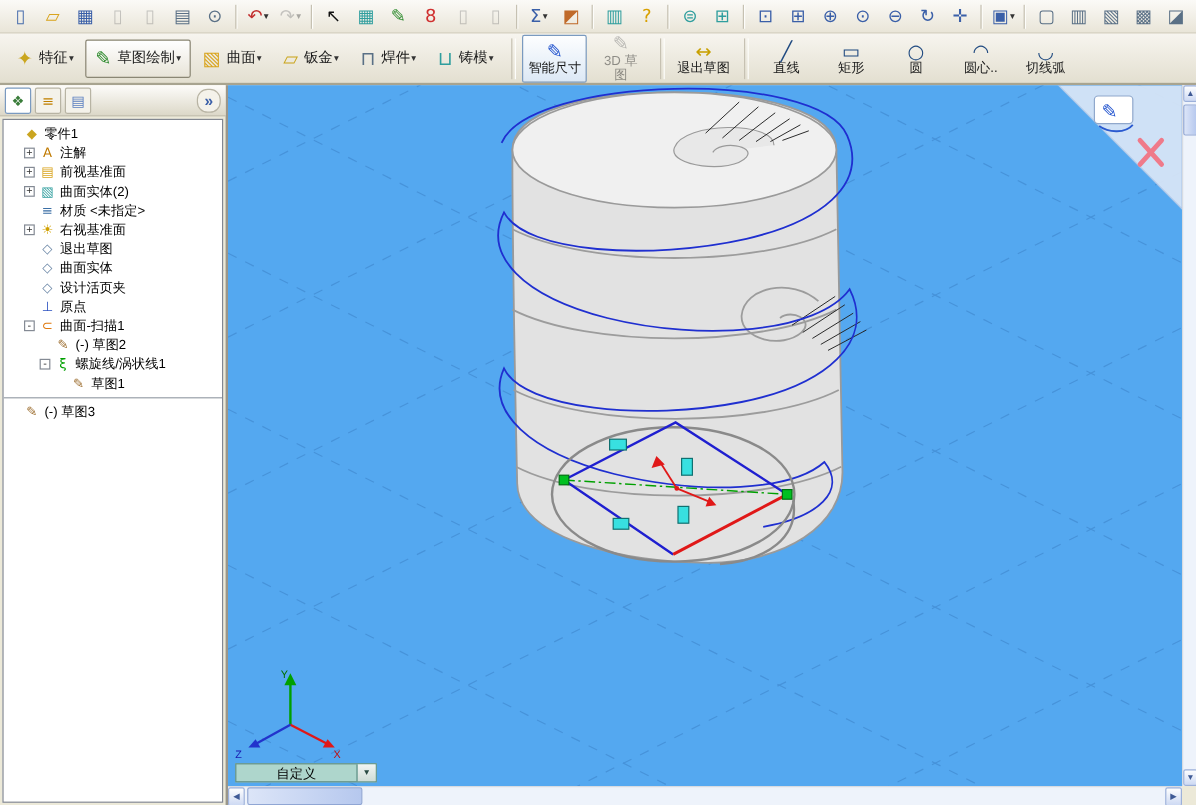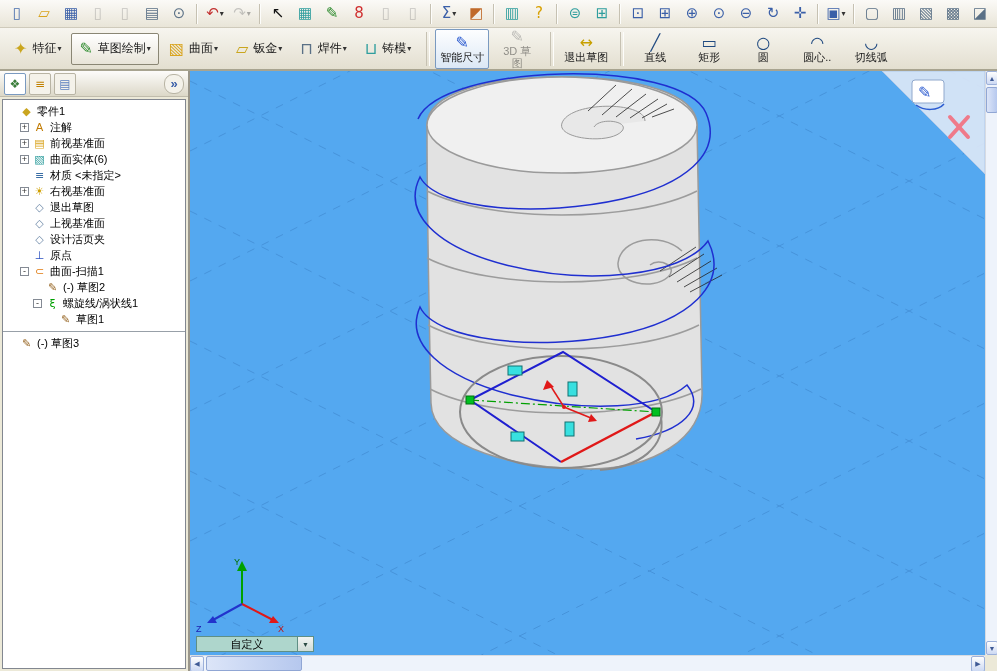--- a/index.html
+++ b/index.html
@@ -292,41 +292,41 @@
           <span class="tlabel">注解</span>
         </div>
         <div class="trow" style="padding-left: 17px;">
           <span class="texp">+</span>
           <span class="ticon" style="color: rgb(217, 164, 30);">▤</span>
           <span class="tlabel">前视基准面</span>
         </div>
         <div class="trow" style="padding-left: 17px;">
           <span class="texp">+</span>
           <span class="ticon" style="color: rgb(47, 158, 158);">▧</span>
-          <span class="tlabel">曲面实体(6)</span>
+          <span class="tlabel">曲面实体(2)</span>
         </div>
         <div class="trow" style="padding-left: 17px;">
           <span class="texp hid"></span>
           <span class="ticon" style="color: rgb(58, 110, 165);">≡</span>
           <span class="tlabel">材质 &lt;未指定&gt;</span>
         </div>
         <div class="trow" style="padding-left: 17px;">
           <span class="texp">+</span>
           <span class="ticon" style="color: rgb(208, 160, 0);">☀</span>
           <span class="tlabel">右视基准面</span>
         </div>
         <div class="trow" style="padding-left: 17px;">
           <span class="texp hid"></span>
           <span class="ticon" style="color: rgb(106, 134, 166);">◇</span>
           <span class="tlabel">退出草图</span>
         </div>
         <div class="trow" style="padding-left: 17px;">
           <span class="texp hid"></span>
           <span class="ticon" style="color: rgb(106, 134, 166);">◇</span>
-          <span class="tlabel">上视基准面</span>
+          <span class="tlabel">曲面实体</span>
         </div>
         <div class="trow" style="padding-left: 17px;">
           <span class="texp hid"></span>
           <span class="ticon" style="color: rgb(106, 134, 166);">◇</span>
           <span class="tlabel">设计活页夹</span>
         </div>
         <div class="trow" style="padding-left: 17px;">
           <span class="texp hid"></span>
           <span class="ticon" style="color: rgb(42, 80, 192);">⊥</span>
           <span class="tlabel">原点</span>

